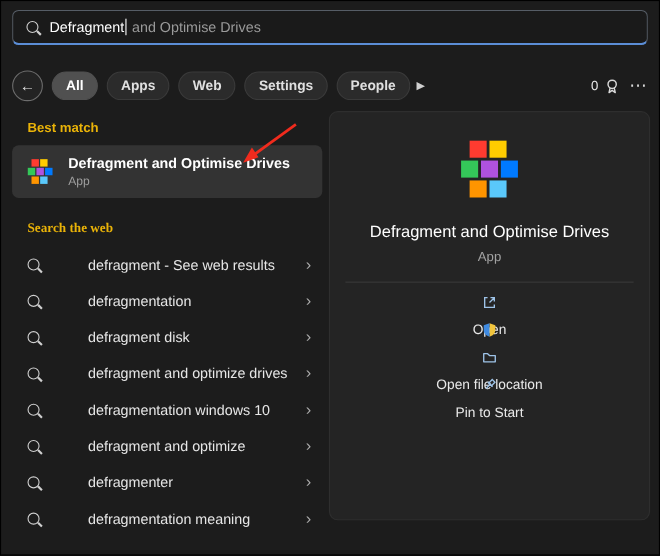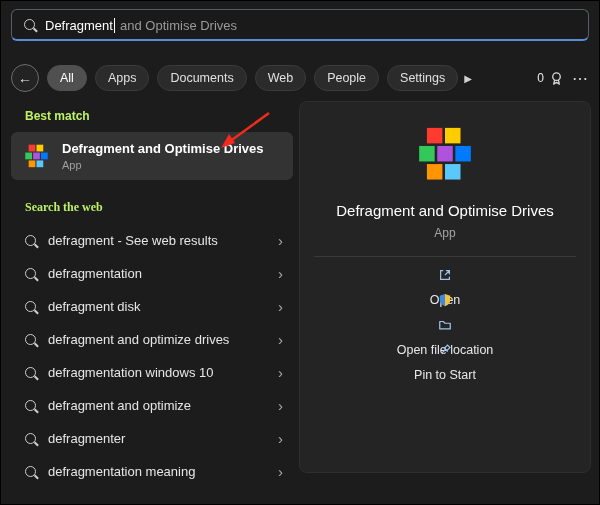--- a/index.html
+++ b/index.html
@@ -23,36 +23,36 @@
   .caret{display:inline-block;width:1.5px;height:15px;background:#fff;
     vertical-align:middle;margin:0 1px;}
   .ghost{font-size:13px;color:#9a9a9a;}
   
   .tabsrow{position:absolute;left:10px;top:62px;right:10px;height:30px;
     display:flex;align-items:center;gap:8px;}
   .backbtn{width:26px;height:26px;border-radius:50%;border:1px solid #6d6d6d;
     display:flex;align-items:center;justify-content:center;font-size:14px;
     color:#e6e6e6;flex:0 0 auto;cursor:pointer;background:#232323;}
   .pill{padding:5px 12px;border-radius:14px;background:#2b2b2b;border:1px solid #3a3a3a;
-    font-size:12.5px;color:#e0e0e0;white-space:nowrap;cursor:pointer;}
+    font-size:12.5px;color:#e0e0e0;white-space:nowrap;cursor:pointer;font-weight:bold;}
   .pill.sel{background:#505050;border-color:#505050;color:#fff;}
   .tabcaret{font-size:10px;color:#d0d0d0;margin-left:-2px;cursor:pointer;}
   .spacer{flex:1;}
   .rewards{display:flex;align-items:center;gap:5px;font-size:12px;color:#e8e8e8;cursor:pointer;}
   .more{font-size:16px;color:#d8d8d8;cursor:pointer;letter-spacing:1px;}
   
   .leftcol{position:absolute;left:10px;top:100px;width:282px;}
-  .seclabel{font-size:12px;font-weight:700;color:#bef264;margin:8px 0 9px 14px;}
+  .seclabel{font-size:12px;font-weight:700;color:#eab308;margin:8px 0 9px 14px;}
   .bestcard{height:48px;background:#333333;border-radius:6px;display:flex;
     align-items:center;gap:12px;padding:0 12px;cursor:pointer;}
   .bm-title{font-size:13px;font-weight:600;color:#fff;line-height:1.25;}
   .bm-sub{font-size:11px;color:#9f9f9f;margin-top:2px;}
   .webrow{height:33px;display:flex;align-items:center;gap:12px;
     padding:0 10px 0 14px;border-radius:6px;cursor:pointer;}
-  .webrow .txt{flex:1;font-size:13px;color:#e6e6e6;white-space:nowrap;overflow:hidden;}
+  .webrow .txt{flex:1;font-size:13px;color:#e6e6e6;white-space:nowrap;overflow:hidden;margin-left:32px;}
   .webrow .sfx{color:#e6e6e6;}
   .chev{font-size:15px;color:#ababab;line-height:1;}
   
   .rightpanel{position:absolute;left:298px;top:100px;width:292px;height:372px;
     background:#242424;border:1px solid #2e2e2e;border-radius:8px;box-sizing:border-box;
     padding-top:22px;}
   .bigicon{display:flex;justify-content:center;}
   .pv-title{text-align:center;font-size:15px;color:#fff;margin-top:16px;}
   .pv-sub{text-align:center;font-size:12px;color:#a3a3a3;margin-top:7px;}
   .divider{border:none;border-top:1px solid #3a3a3a;margin:16px 14px 10px 14px;}
@@ -73,24 +73,23 @@
       <span class="typed">Defragment</span><span class="caret"></span><span class="ghost"> and Optimise Drives</span>
     </span>
   </div>
 
   <div class="tabsrow">
     <div class="backbtn">
       <span>←</span>
     </div>
     <div class="pill sel">All</div>
     <div class="pill">Apps</div>
-    <div class="pill">Documents</div>
     <div class="pill">Web</div>
+    <div class="pill">Settings</div>
     <div class="pill">People</div>
-    <div class="pill">Settings</div>
     <span class="tabcaret">▶</span>
     <div class="spacer"></div>
     <div class="rewards">
       <span>0</span>
       <svg width="15" height="15" viewBox="0 0 16 16">
         <circle cx="8" cy="6" r="4" fill="none" stroke="#d8d8d8" stroke-width="1.4"></circle>
         <path d="M6 9.5 L5 14 L8 12 L11 14 L10 9.5" fill="none" stroke="#d8d8d8" stroke-width="1.4" stroke-linejoin="round"></path>
       </svg>
     </div>
     <span class="more">⋯</span>

